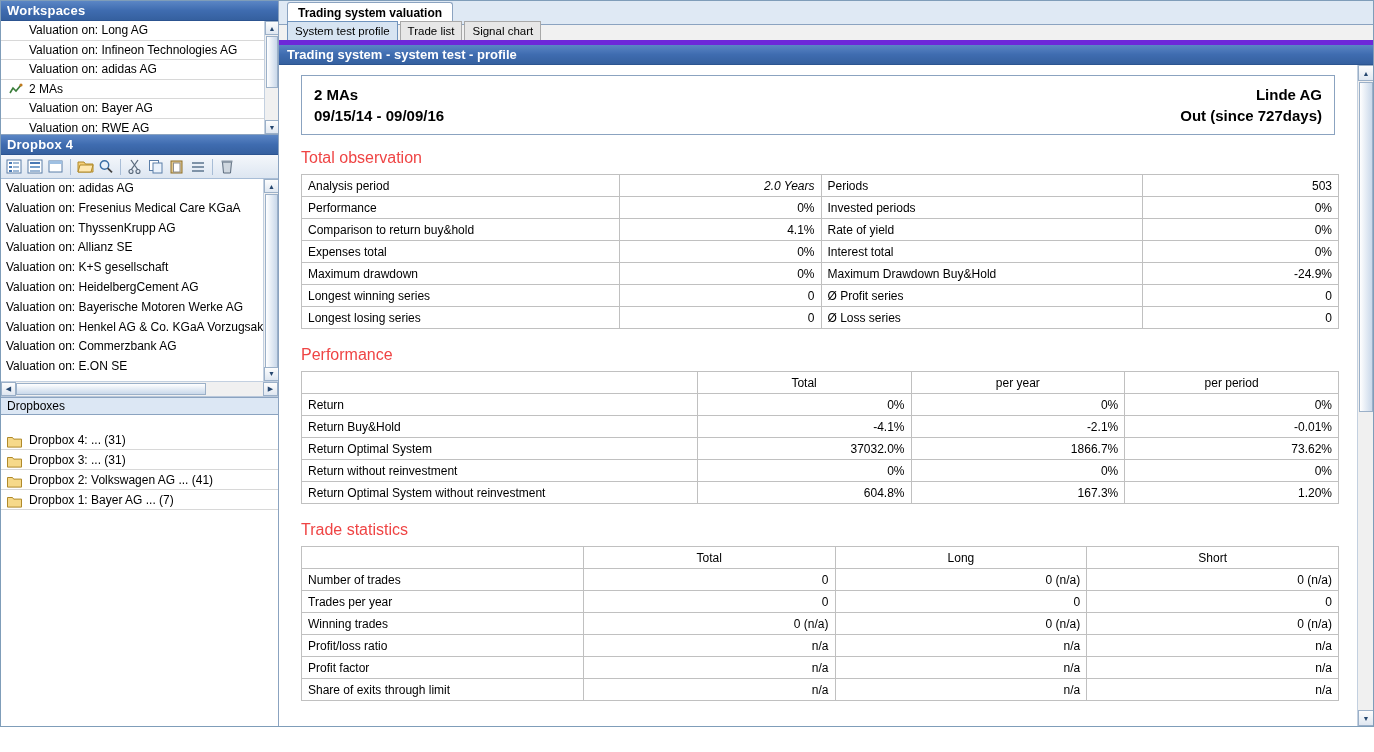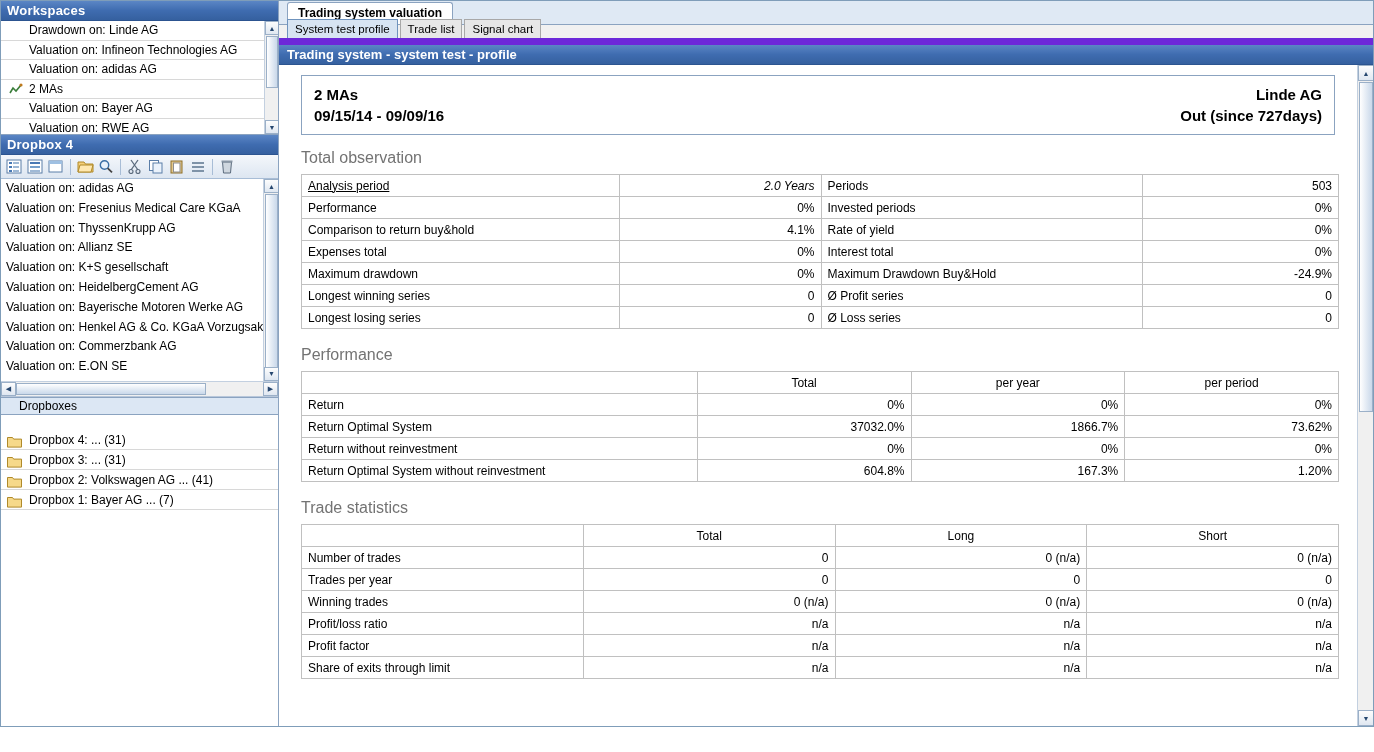--- a/index.html
+++ b/index.html
@@ -168,21 +168,21 @@
   .hs-thumb {
     height: 12px;
     background: linear-gradient(to bottom,#ffffff,#c9d8ea);
     border: 1px solid #9bb0c8;
   }
 
   
   .dropboxes-head {
     height: 18px;
     line-height: 17px;
-    padding-left: 18px;
+    padding-left: 6px;
     font-size: 12px;
     background: #dce7f4;
     border-top: 1px solid #8ba3c0;
     border-bottom: 1px solid #8ba3c0;
   }
   .db-list { background: #ffffff; margin-top: 15px; }
   .db-row {
     height: 20px;
     line-height: 20px;
     font-size: 12px;
@@ -222,21 +222,21 @@
     font-weight: bold;
     background: #ffffff;
     border: 1px solid #8ba3c0;
     border-bottom: none;
     border-radius: 3px 3px 0 0;
     margin-top: 32px;
   }
   .tabbar-sub {
     height: 20px;
     background: #f1f1f1;
-    border-bottom: 7px solid #6d28d9;
+    border-bottom: 5px solid #6d28d9;
     display: flex;
     align-items: flex-end;
     padding-left: 8px;
   }
   .tab-sub {
     height: 19px;
     line-height: 18px;
     padding: 0 7px;
     font-size: 11.5px;
     background: #e7e7e7;
@@ -291,21 +291,21 @@
     font-size: 15px;
     font-weight: bold;
     line-height: 21px;
   }
   .hb-right { text-align: right; }
 
   h2.sec {
     font-size: 16px;
     font-weight: normal;
     margin: 0 0 7px 0;
-    color: #737373;
+    color: #ef4444;
   }
   table.grid {
     border-collapse: collapse;
     width: 1038px;
     background: #ffffff;
     margin-bottom: 17px;
   }
   table.grid td, table.grid th {
     border: 1px solid #c0c0c0;
     height: 22px;
@@ -314,21 +314,21 @@
     font-weight: normal;
     white-space: nowrap;
   }
   table.grid th {
     text-align: center;
     background: #ffffff;
     font-weight: normal;
   }
   td.lab { text-align: left; }
   td.val { text-align: right; }
-  .col-lab1 { width: 318px; text-decoration: underline; }
+  .col-lab1 { width: 318px; }
   .col-val1 { width: 202px; font-style: italic; }
   .col-lab2 { width: 322px; }
   .col-val2 { width: 196px; }
 
   .p-lab { width: 396px; }
   .p-col { width: 214px; }
 
   .t-lab { width: 282px; }
   .t-col { width: 252px; }
 </style>
@@ -336,21 +336,21 @@
 <body>
 
 <div class="app">
 
   <div class="left-col">
 
     <div class="workspaces">
       <div class="panel-title">Workspaces</div>
       <div class="ws-list">
         <div class="ws-row">
-          <span>Drawdown on: Linde AG</span>
+          <span>Valuation on: Long AG</span>
         </div>
         <div class="ws-row">
           <span>Valuation on: Infineon Technologies AG</span>
         </div>
         <div class="ws-row">
           <span>Valuation on: adidas AG</span>
         </div>
         <div class="ws-row">
           <span class="wicon">
             <svg width="14" height="13" viewBox="0 0 14 13">
@@ -607,20 +607,26 @@
             </tr>
           </thead>
           <tbody>
             <tr>
               <td class="lab">Return</td>
               <td class="val">0%</td>
               <td class="val">0%</td>
               <td class="val">0%</td>
             </tr>
             <tr>
+              <td class="lab">Return Buy&amp;Hold</td>
+              <td class="val">-4.1%</td>
+              <td class="val">-2.1%</td>
+              <td class="val">-0.01%</td>
+            </tr>
+            <tr>
               <td class="lab">Return Optimal System</td>
               <td class="val">37032.0%</td>
               <td class="val">1866.7%</td>
               <td class="val">73.62%</td>
             </tr>
             <tr>
               <td class="lab">Return without reinvestment</td>
               <td class="val">0%</td>
               <td class="val">0%</td>
               <td class="val">0%</td>

